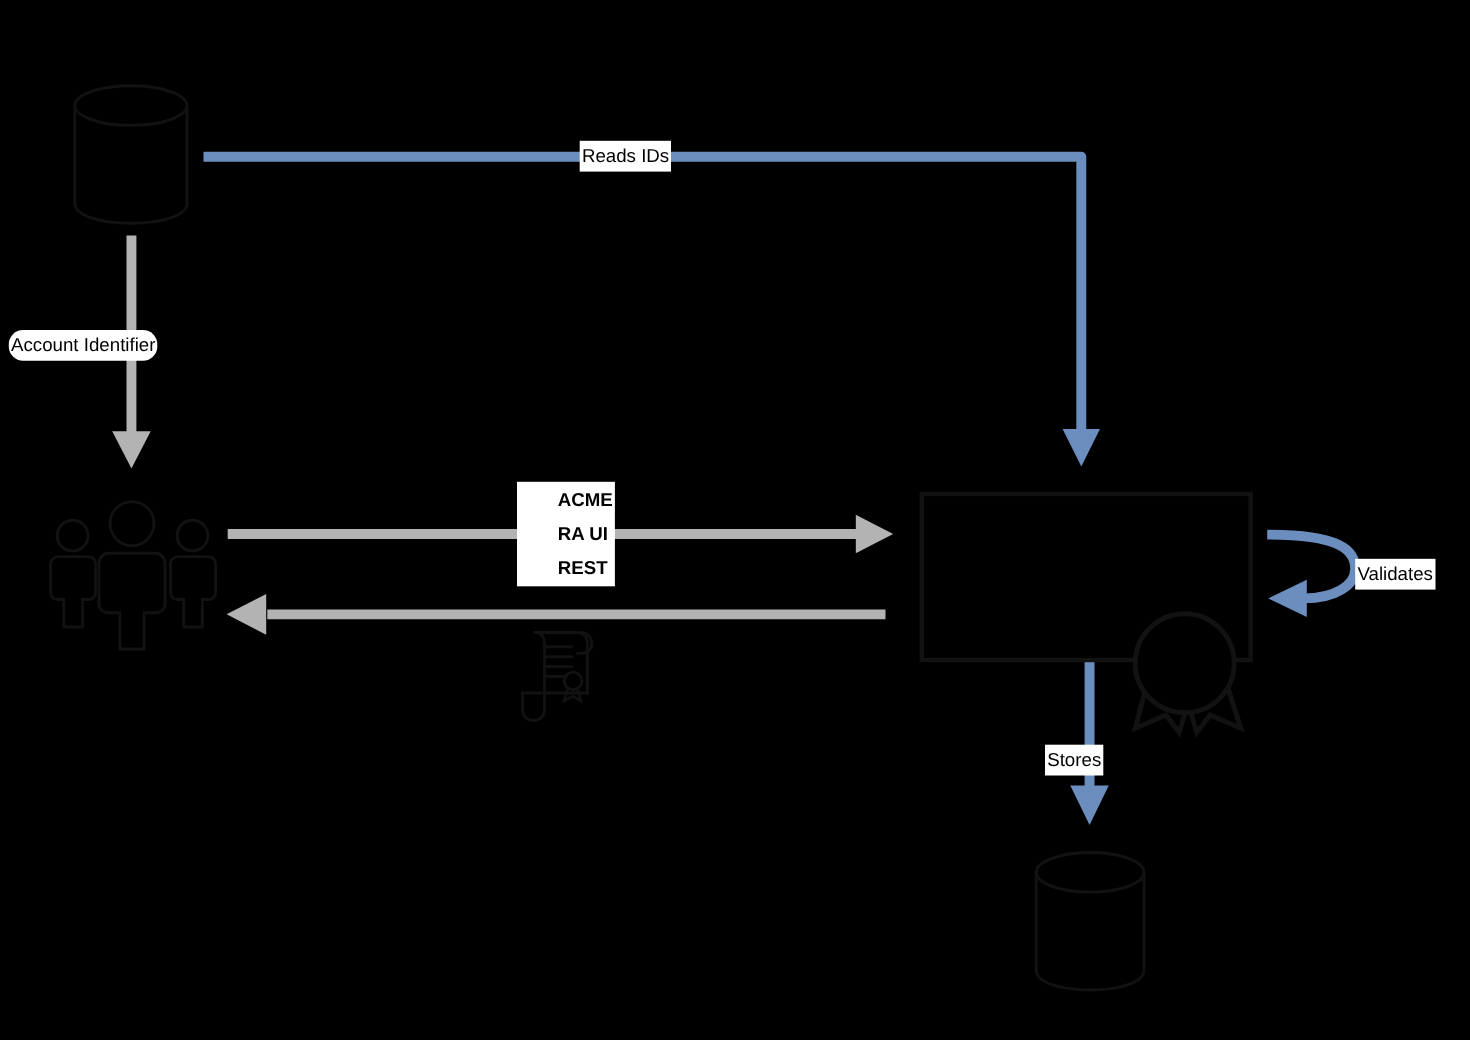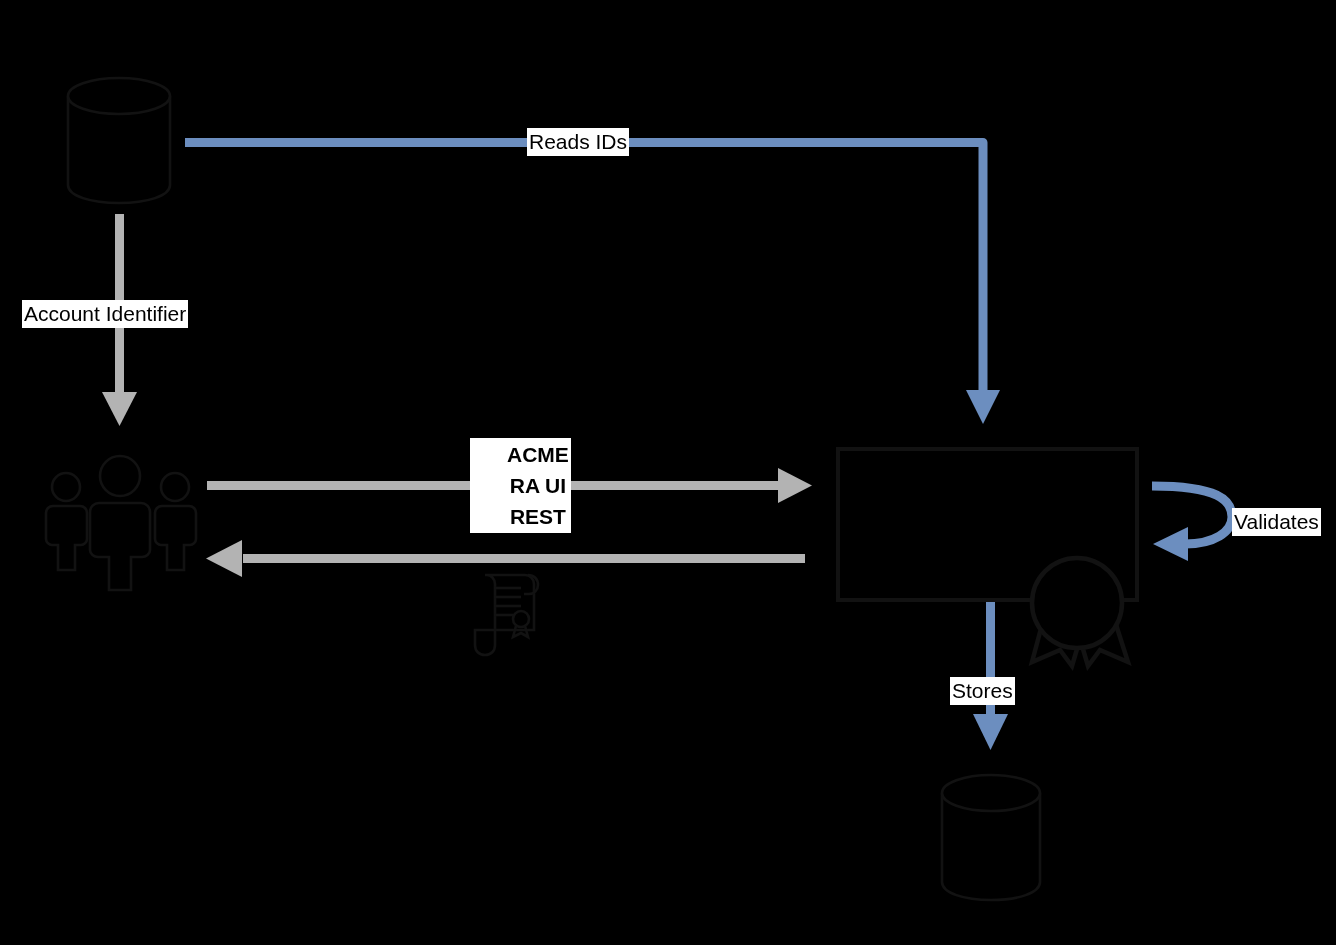--- a/index.html
+++ b/index.html
@@ -24,21 +24,21 @@
     top: 0;
     width: 1336px;
     height: 945px;
     overflow: visible;
   }
   .edge-label {
     position: absolute;
     background: #ffffff;
     color: #000000;
     font-family: "Liberation Sans", sans-serif;
-    font-size: 21px;
+    font-size: 17px;
     line-height: 26px;
     white-space: nowrap;
     padding: 1px 2px;
     text-align: center;
     box-sizing: border-box;
   }
   .edge-label.bold {
     font-weight: bold;
     line-height: 31px;
     white-space: pre-line;
@@ -124,23 +124,23 @@
     </g>
 
     <g>
       <path d="M 942 793 L 942 882 C 942 893 964 900 991 900 C 1018 900 1040 893 1040 882 L 1040 793" fill="#000000" stroke="#121212" stroke-width="2.6"></path>
       <ellipse cx="991" cy="793" rx="49" ry="18" fill="#000000" stroke="#121212" stroke-width="2.6"></ellipse>
     </g>
   </svg>
 
   <div class="edge-label" style="left:527px; top:128px;">Reads IDs</div>
 
-  <div class="edge-label" style="left:22px; top:300px;">Account Identifier</div>
+  <div class="edge-label" style="left:8px; top:300px;border-radius:13px;">Account Identifier</div>
 
-  <div class="edge-label bold" style="left:470px; top:438px; text-align:center;padding-left:37px;">ACME
+  <div class="edge-label bold" style="left:470px; top:438px; text-align:left;padding-left:37px;">ACME
 RA UI
 REST</div>
 
   <div class="edge-label" style="left:1232px; top:508px;">Validates</div>
 
   <div class="edge-label" style="left:950px; top:677px;">Stores</div>
 
 </div>
 
 </body></html>

